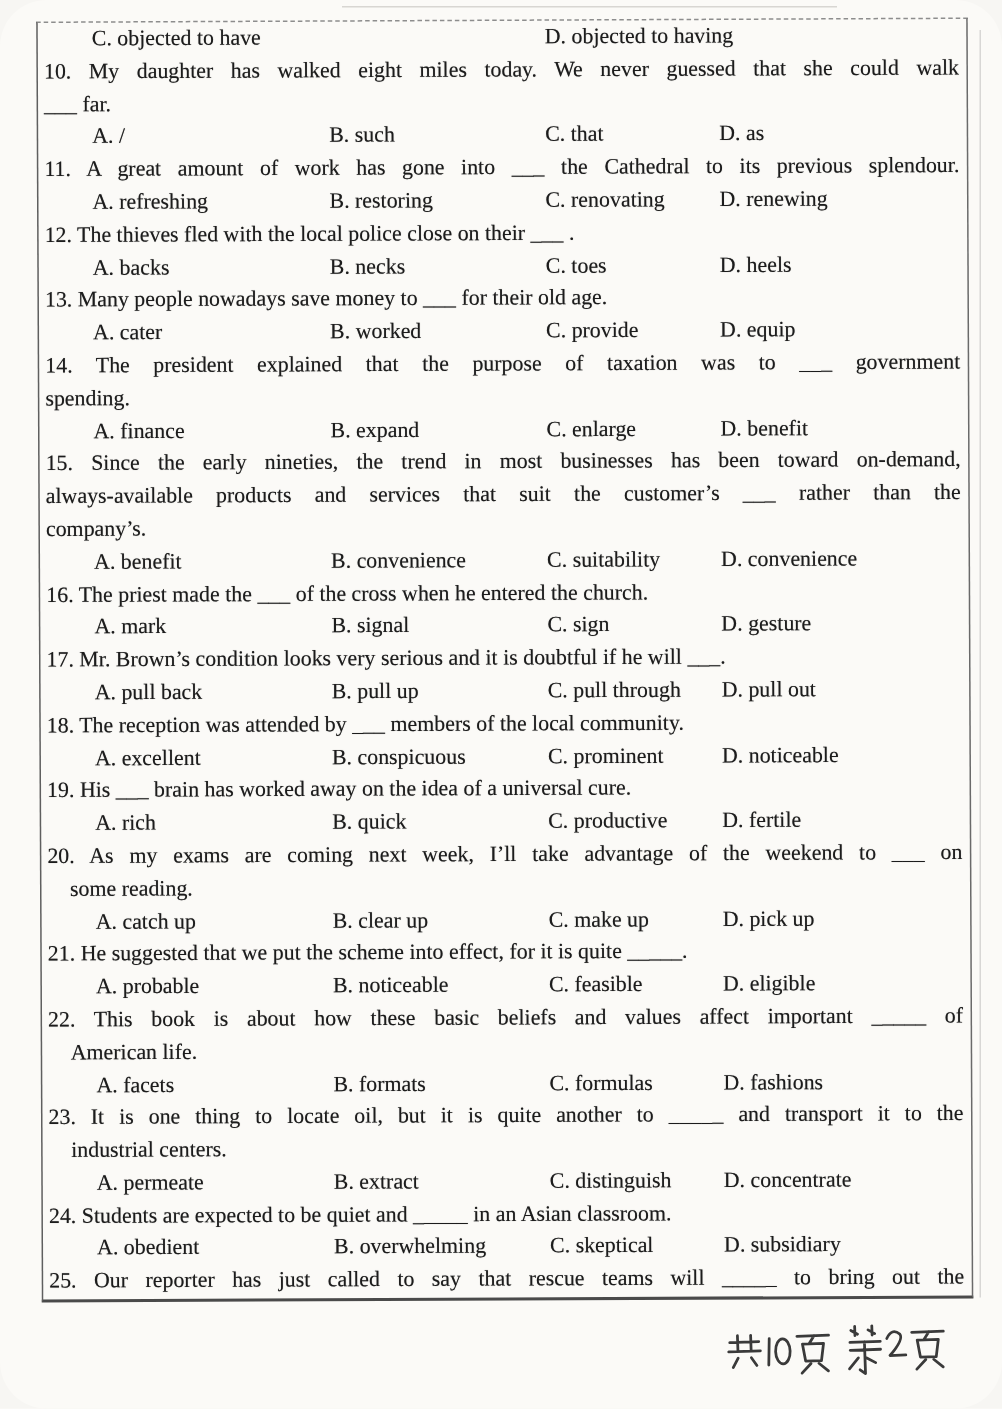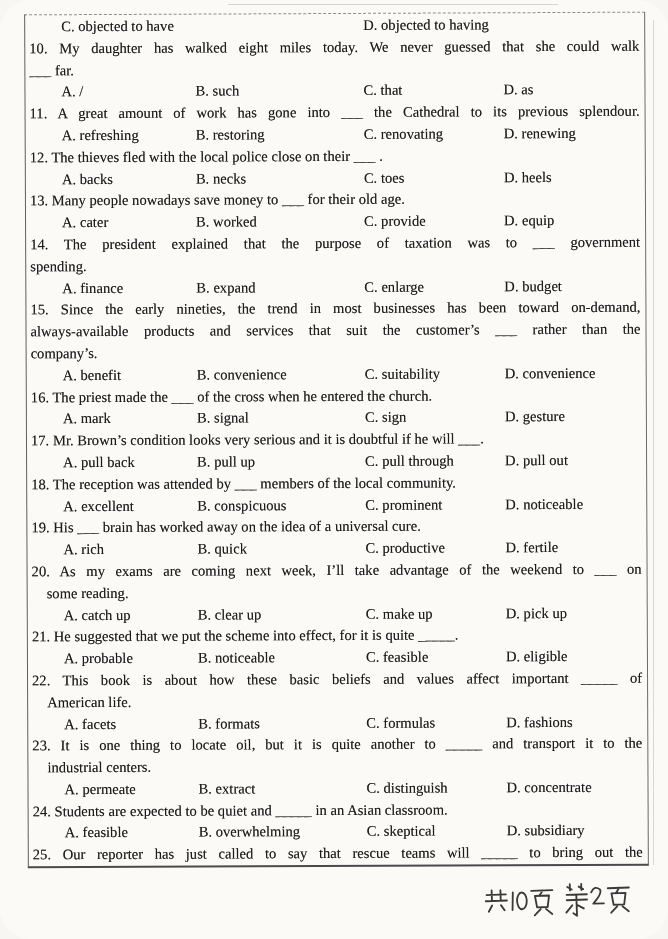--- a/index.html
+++ b/index.html
@@ -44,23 +44,23 @@
   .line.just{
     white-space:normal;
     text-align:justify;
     -moz-text-align-last:justify;
     text-align-last:justify;
     padding-right:3px;
   }
   .line.ind1{padding-left:19px;}
   .line.opts .opt{position:absolute;top:0;}
   .opt.col0{left:36px;}
-  .opt.col1{left:170px;}
+  .opt.col1{left:194px;}
   .opt.col2{left:338px;}
-  .opt.col3{left:478px;}
+  .opt.col3{left:454px;}
   .handwriting{
     position:absolute;left:470px;top:882px;width:178px;height:44px;
     transform:rotate(-2deg);
   }
   .handwriting svg{display:block;width:100%;height:100%;}
   .handwriting path, .handwriting ellipse{
     fill:none;stroke:#3a3a3a;stroke-width:2.1;
     stroke-linecap:round;stroke-linejoin:round;
   }
   .hw-text{position:absolute;opacity:0;font-size:1px;pointer-events:none;}
@@ -105,21 +105,21 @@
         <span class="opt col1">B. worked</span>
         <span class="opt col2">C. provide</span>
         <span class="opt col3">D. equip</span>
       </div>
       <div class="line just">14. The president explained that the purpose of taxation was to ___ government</div>
       <div class="line">spending.</div>
       <div class="line opts">
         <span class="opt col0">A. finance</span>
         <span class="opt col1">B. expand</span>
         <span class="opt col2">C. enlarge</span>
-        <span class="opt col3">D. budget</span>
+        <span class="opt col3">D. benefit</span>
       </div>
       <div class="line just">15. Since the early nineties, the trend in most businesses has been toward on-demand,</div>
       <div class="line just">always-available products and services that suit the customer’s ___ rather than the</div>
       <div class="line">company’s.</div>
       <div class="line opts">
         <span class="opt col0">A. benefit</span>
         <span class="opt col1">B. convenience</span>
         <span class="opt col2">C. suitability</span>
         <span class="opt col3">D. convenience</span>
       </div>
@@ -177,21 +177,21 @@
       <div class="line just">23. It is one thing to locate oil, but it is quite another to _____ and transport it to the</div>
       <div class="line ind1">industrial centers.</div>
       <div class="line opts">
         <span class="opt col0">A. permeate</span>
         <span class="opt col1">B. extract</span>
         <span class="opt col2">C. distinguish</span>
         <span class="opt col3">D. concentrate</span>
       </div>
       <div class="line">24. Students are expected to be quiet and _____ in an Asian classroom.</div>
       <div class="line opts">
-        <span class="opt col0">A. feasible</span>
+        <span class="opt col0">A. obedient</span>
         <span class="opt col1">B. overwhelming</span>
         <span class="opt col2">C. skeptical</span>
         <span class="opt col3">D. subsidiary</span>
       </div>
       <div class="line just">25. Our reporter has just called to say that rescue teams will _____ to bring out the</div>
     </div>
 
   <div class="handwriting">
     <span class="hw-text">共10页 第2页</span>
     <svg viewBox="0 0 170 50" aria-hidden="true">

